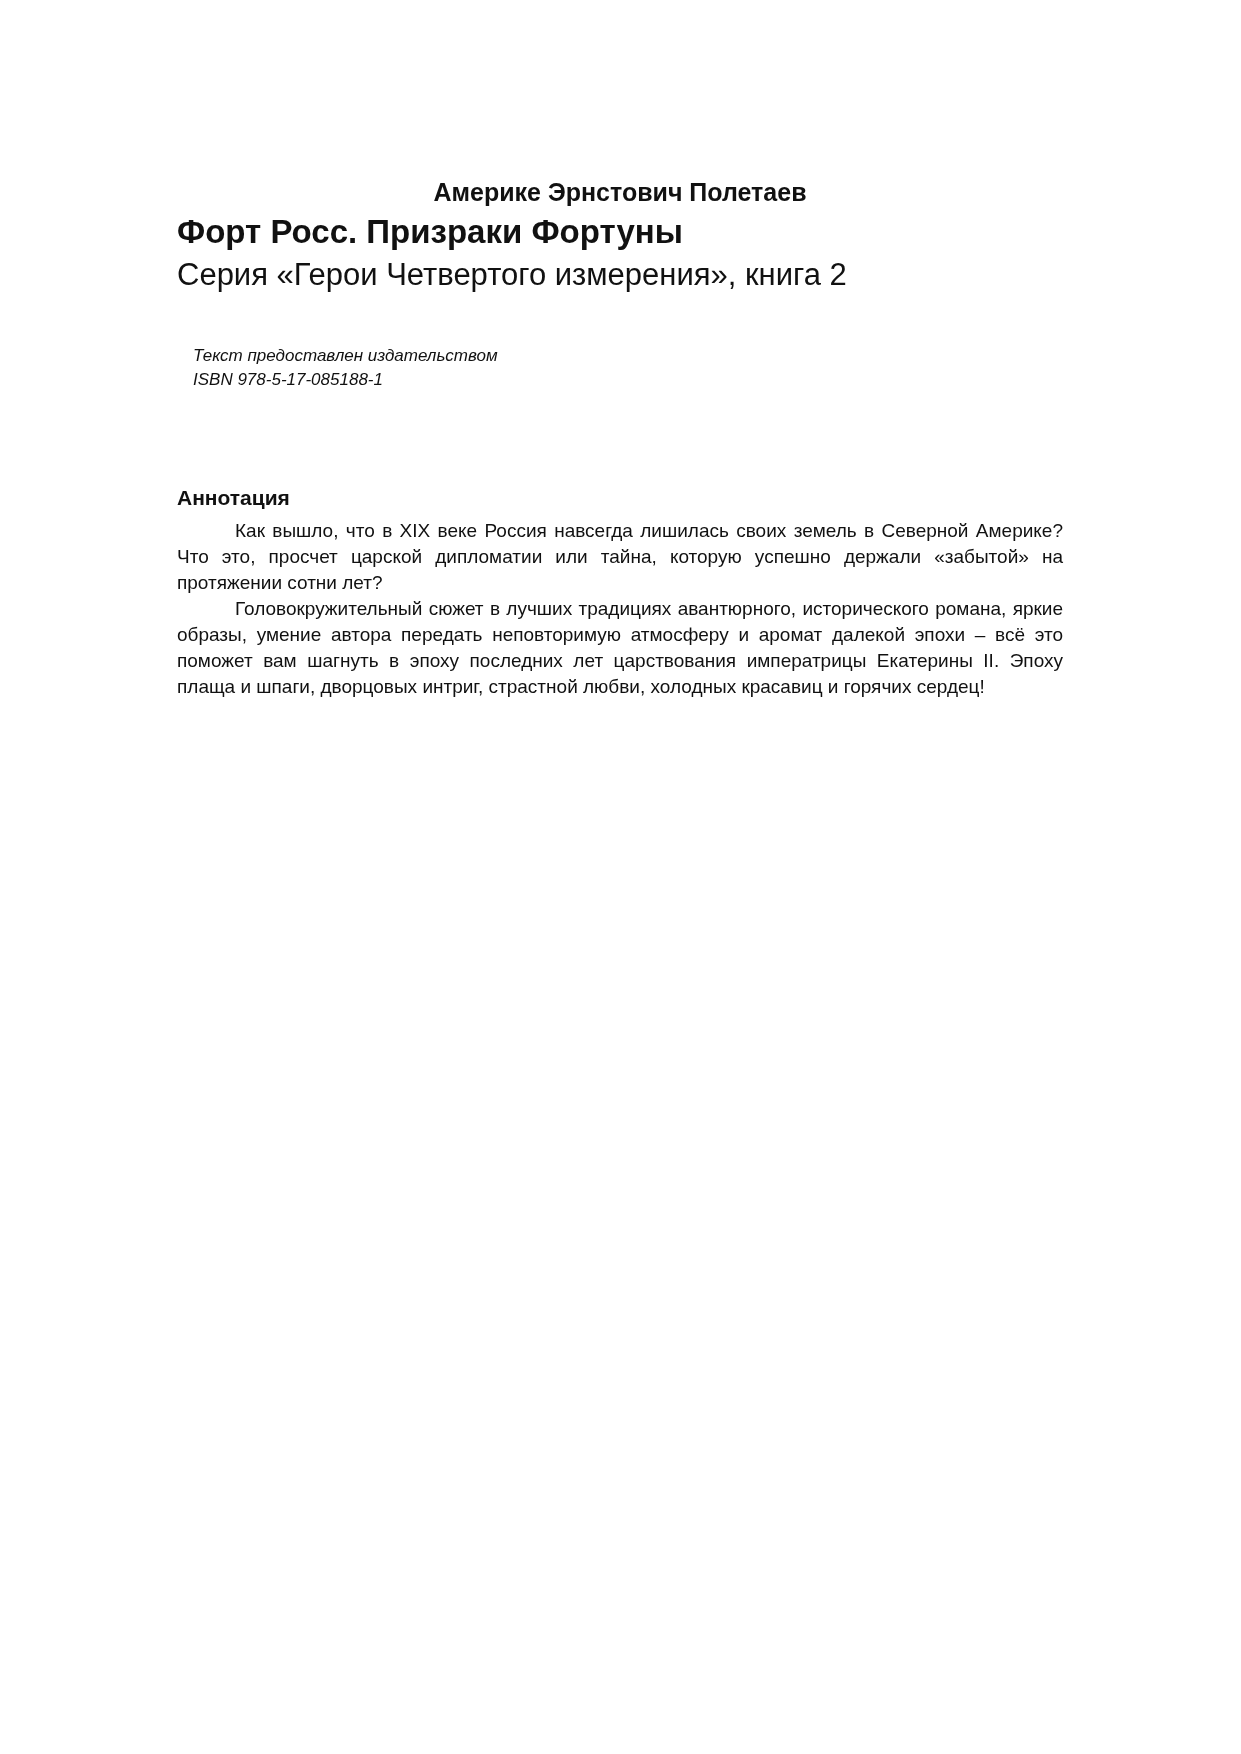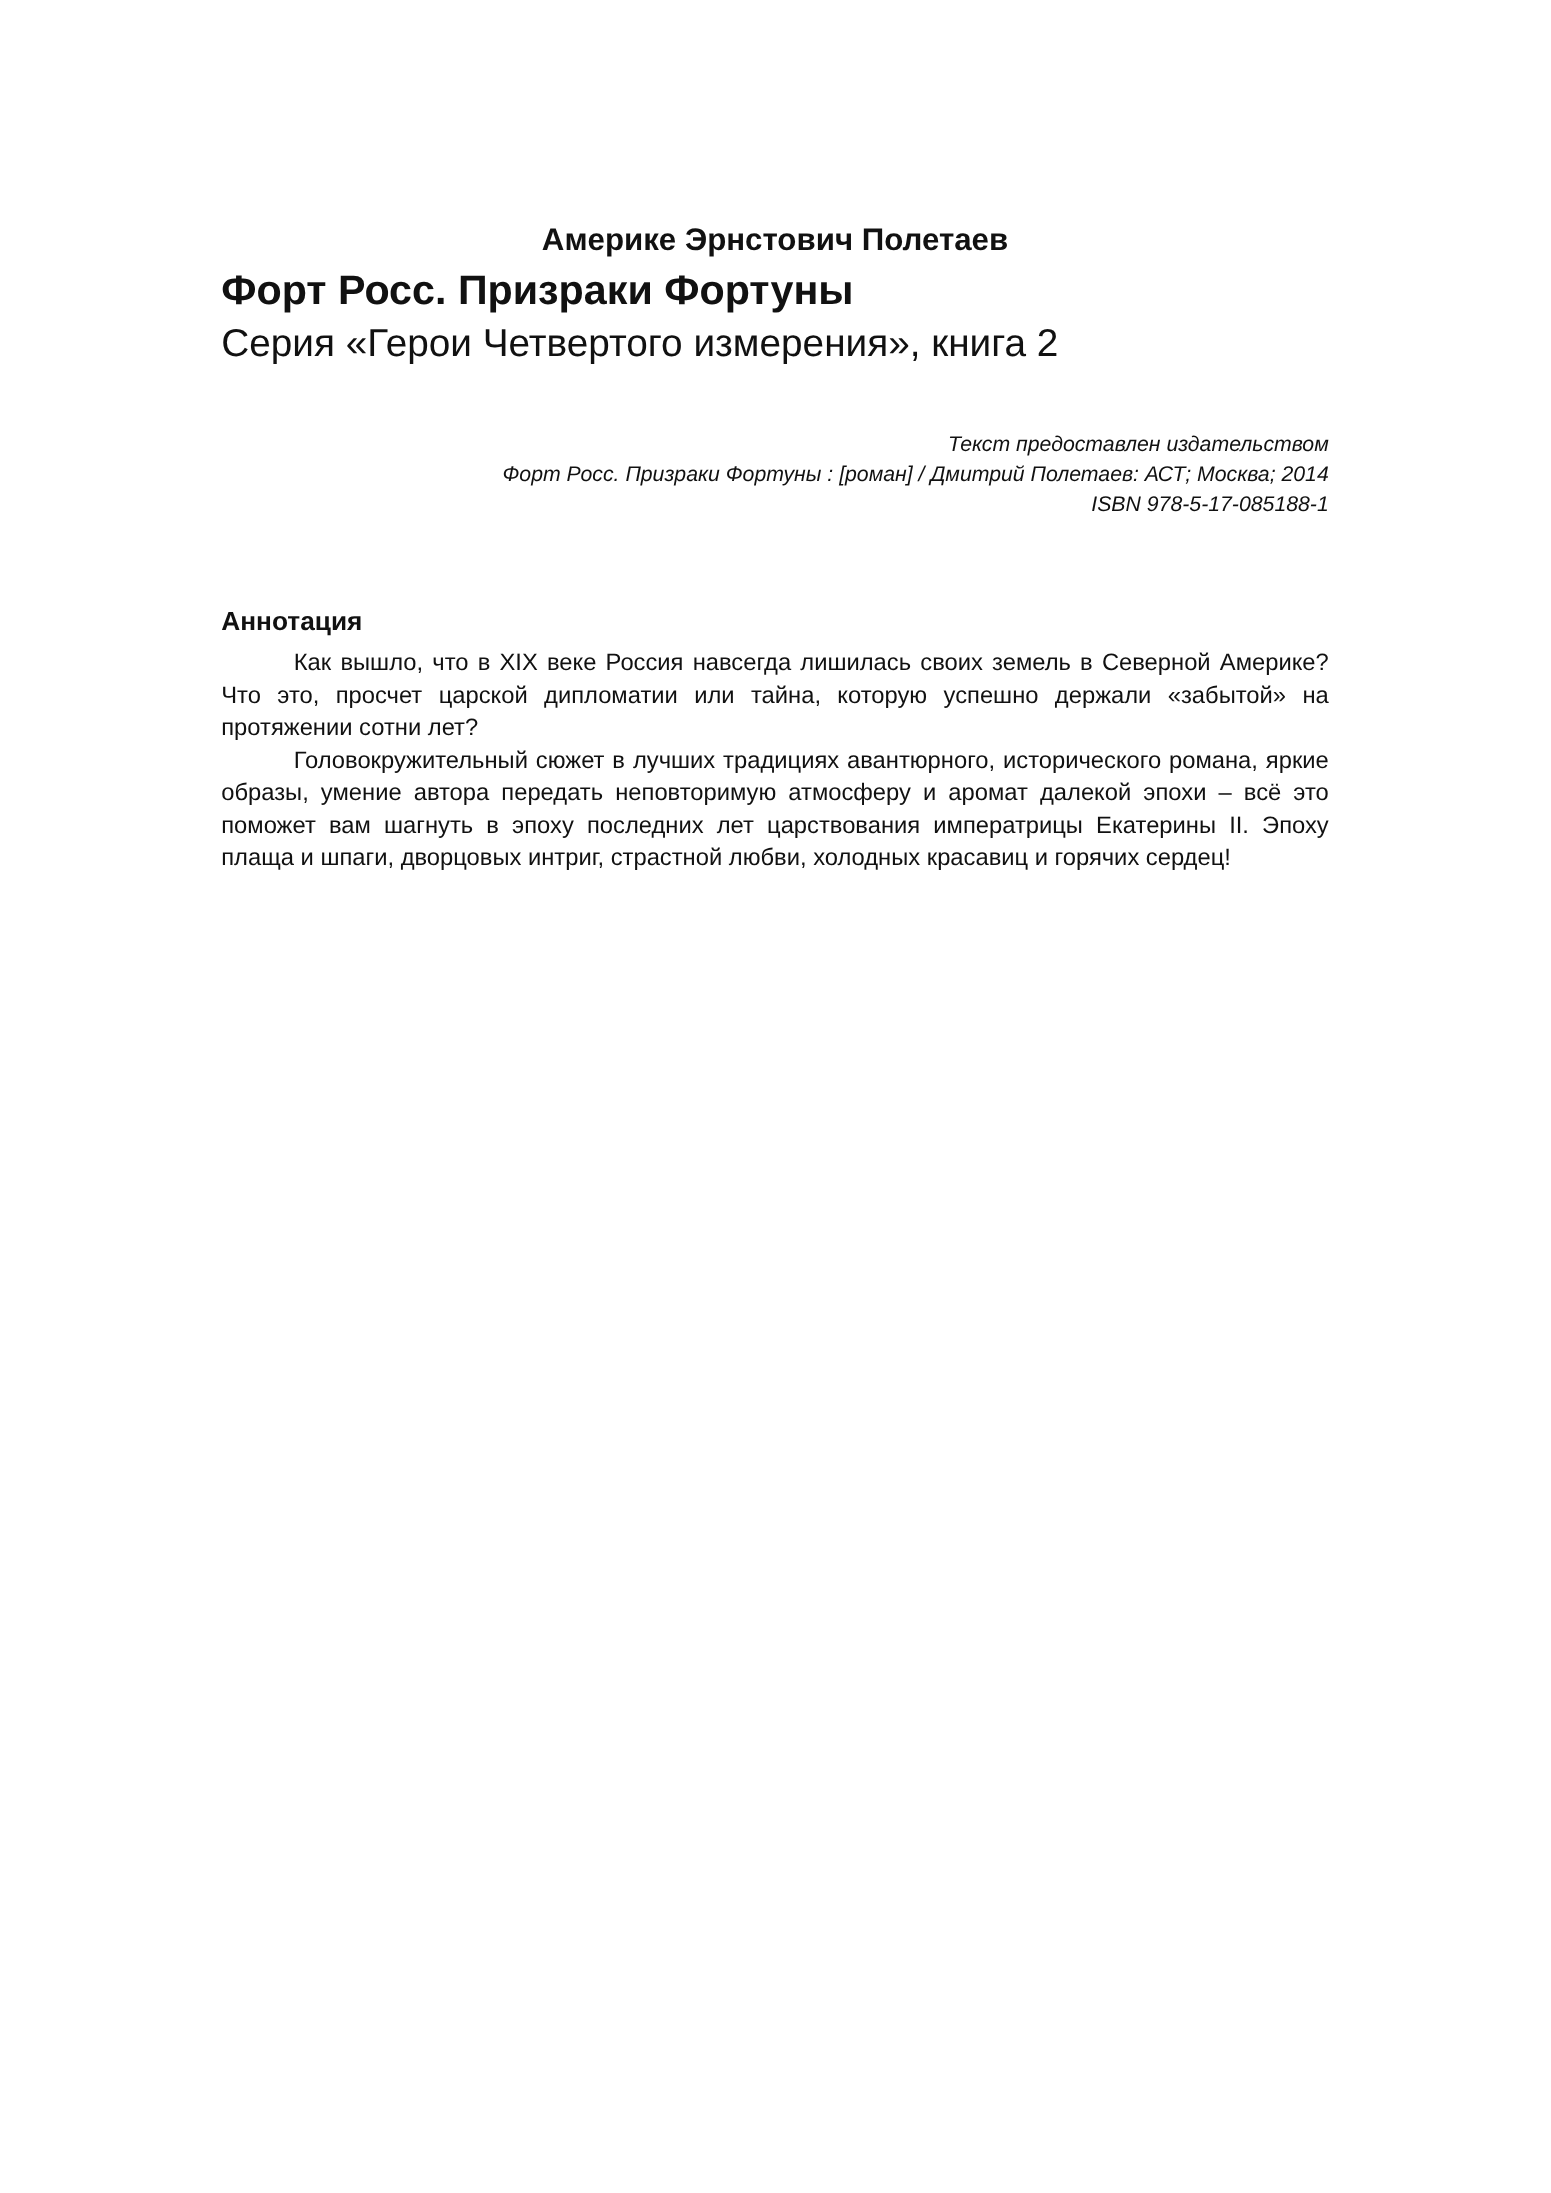--- a/index.html
+++ b/index.html
@@ -5,40 +5,39 @@
   html, body { margin: 0; padding: 0; background: #ffffff; }
   body { width: 1241px; height: 1754px; position: relative; overflow: hidden;
          font-family: "Liberation Sans", sans-serif; color: #111111; }
   .page { position: absolute; left: 177px; top: 0; width: 886px; }
   .author { position: absolute; top: 176px; left: 0; width: 886px; text-align: center;
             font-weight: bold; font-size: 25px; line-height: 32px; }
   .title { position: absolute; top: 212px; left: 0; width: 886px; text-align: left;
            font-weight: bold; font-size: 33px; line-height: 40px; }
   .series { position: absolute; top: 256px; left: 0; width: 886px; text-align: left;
             font-size: 31px; line-height: 38px; }
-  .meta { position: absolute; top: 344px; left: 0; width: 886px; text-align: right;
+  .meta { position: absolute; top: 344px; left: 16px; width: 886px; text-align: left;
           font-style: italic; font-size: 17px; line-height: 24px; }
   .meta div { white-space: nowrap; }
   .annotation-heading { position: absolute; top: 484px; left: 0; width: 886px; text-align: left;
                         font-weight: bold; font-size: 21px; line-height: 28px; }
   .annotation { position: absolute; top: 518px; left: 0; width: 886px;
                 font-size: 19px; line-height: 26px; text-align: justify; }
   .annotation p { margin: 0; text-indent: 58px; }
 </style>
 </head>
 <body>
 
 <div class="page">
   <div class="author">Америке Эрнстович Полетаев</div>
   <div class="title">Форт Росс. Призраки Фортуны</div>
   <div class="series">Серия «Герои Четвертого измерения», книга 2</div>
 
   <div class="meta">
     <div>Текст предоставлен издательством</div>
-    <div>Форт Росс. Призраки Фортуны : [роман] / Дмитрий Полетаев: АСТ; Москва; 2014</div>
     <div>ISBN 978-5-17-085188-1</div>
   </div>
 
   <div class="annotation-heading">Аннотация</div>
 
   <div class="annotation">
     <p>Как вышло, что в XIX веке Россия навсегда лишилась своих земель в Северной Америке? Что это, просчет царской дипломатии или тайна, которую успешно держали «забытой» на протяжении сотни лет?</p>
     <p>Головокружительный сюжет в лучших традициях авантюрного, исторического романа, яркие образы, умение автора передать неповторимую атмосферу и аромат далекой эпохи – всё это поможет вам шагнуть в эпоху последних лет царствования императрицы Екатерины II. Эпоху плаща и шпаги, дворцовых интриг, страстной любви, холодных красавиц и горячих сердец!</p>
   </div>
 </div>

